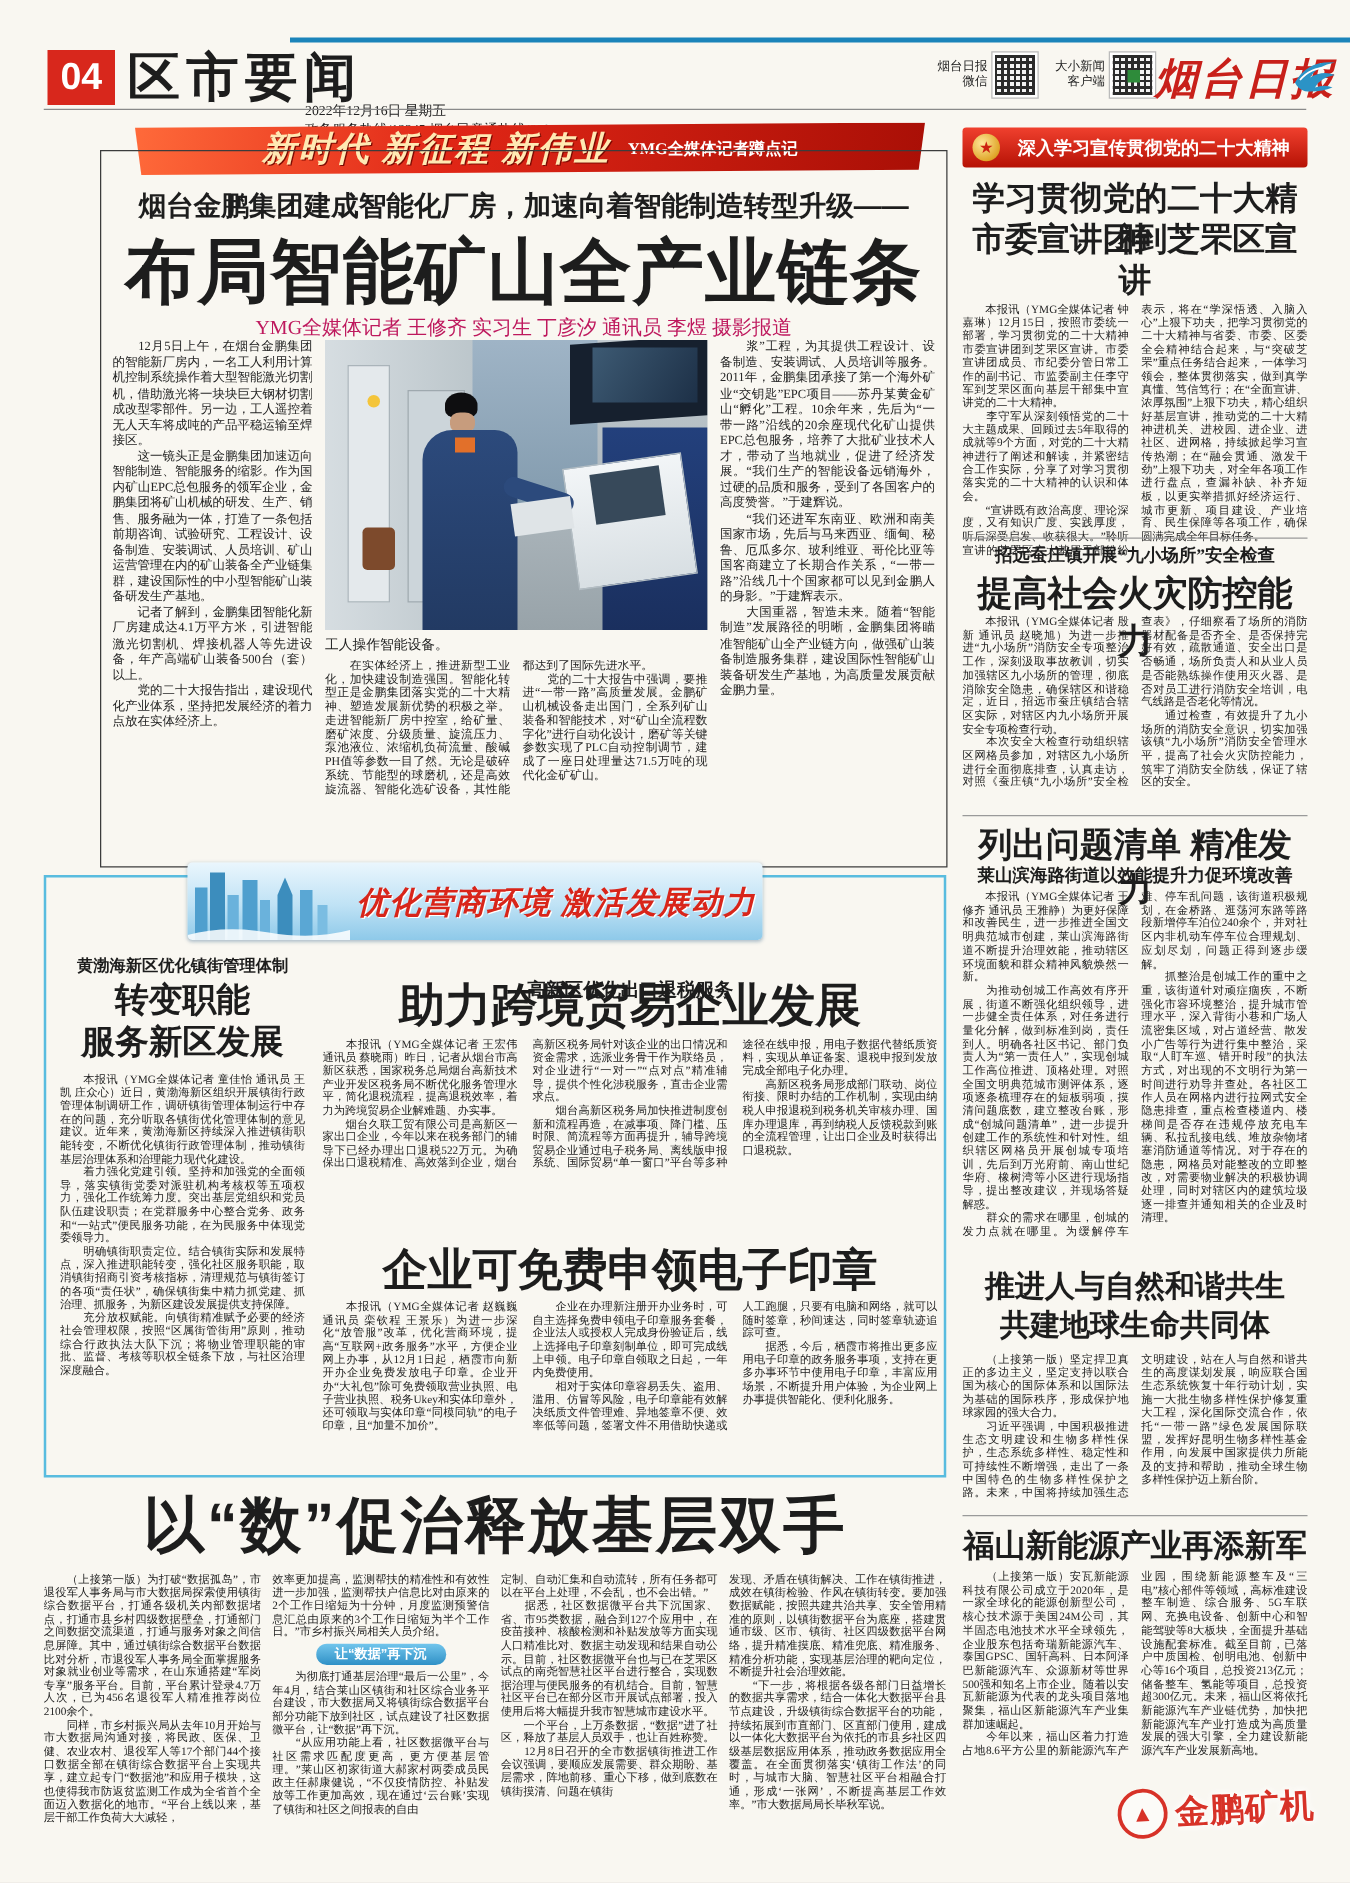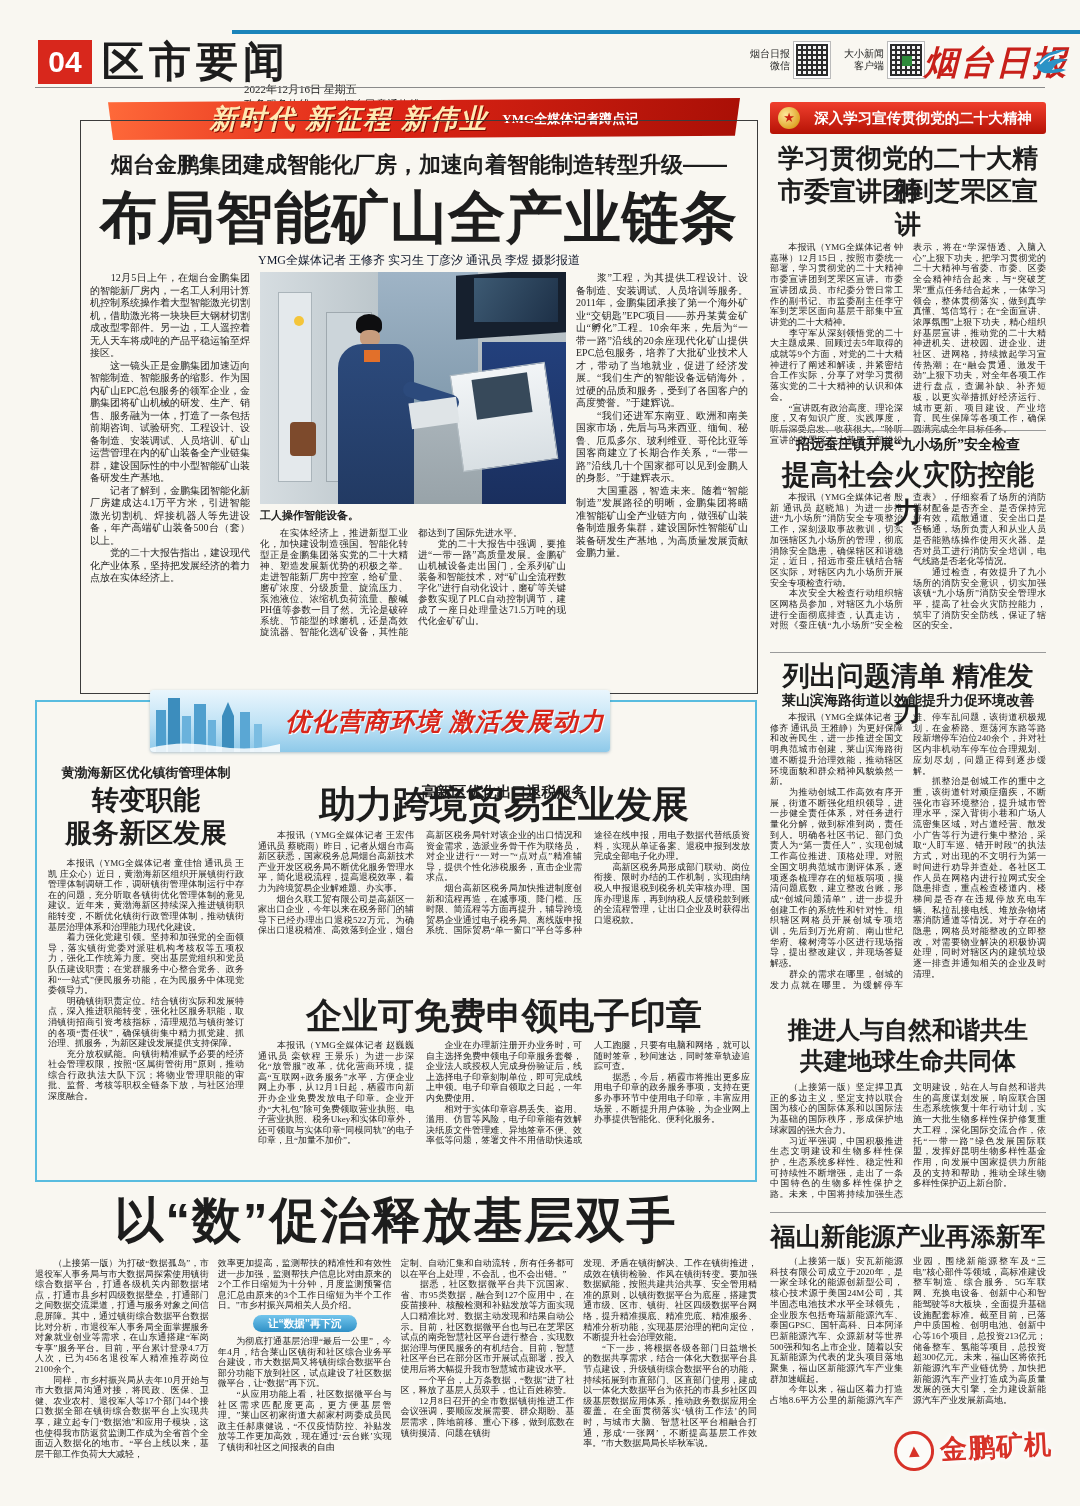--- a/index.html
+++ b/index.html
@@ -40,26 +40,26 @@
             clip-path:polygon(0 10%,100% 0,99.2% 90%,0.8% 100%);
             display:flex; align-items:center; justify-content:center; gap:14px; }
   .ribbon .big { font-size:27px; font-weight:900; font-style:italic; color:#ffe9b3;
                  text-shadow:1px 1px 0 #7c0a02; letter-spacing:2px; }
   .ribbon .sml { font-size:13px; font-weight:bold; color:#fff; }
 
   
   .main-box { left:80px; top:120px; width:678px; height:574px; border:1px solid #3c3c3c; }
   .main-kicker { left:96px; top:150px; width:646px; font-size:22px; font-weight:900; }
   .main-headline { left:88px; top:180px; width:662px; font-size:57px; font-weight:900; letter-spacing:1px; }
-  .main-byline { left:88px; top:252px; width:662px; font-size:12px; color:#0f172a; }
+  .main-byline { left:88px; top:252px; width:662px; font-size:16px; color:#be185d; }
   .main-body { left:90px; top:272px; width:658px; height:414px; display:flex; gap:10px; }
   .mcol1 { width:160px; font-size:10px; line-height:12.5px; }
   .mmid  { width:306px; }
   .mcol4 { width:172px; font-size:10px; line-height:12.5px; }
-  .caption { font-size:11px; font-weight:bold; margin:4px 0 5px 0; }
+  .caption { font-size:11px; font-weight:normal; margin:4px 0 5px 0; }
   .mcols23 { height:158px; font-size:9.5px; line-height:11px; }
 
   
   .photo { position:relative; width:306px; height:232px; overflow:hidden;
            background:linear-gradient(180deg,#c3ccd1 0%,#aab4ba 60%,#98a3a9 100%); }
   .ph { position:absolute; }
 
   
   .r-banner { left:770px; top:102px; width:276px; height:32px; border-radius:3px;
               background:linear-gradient(180deg,#f0402e,#b61205);

